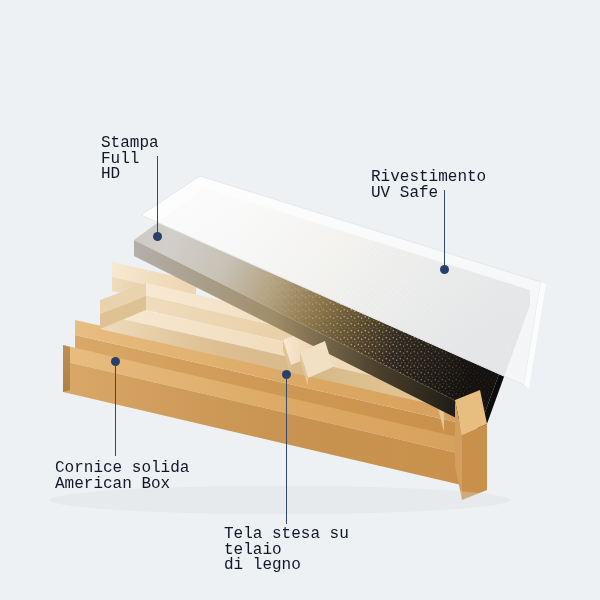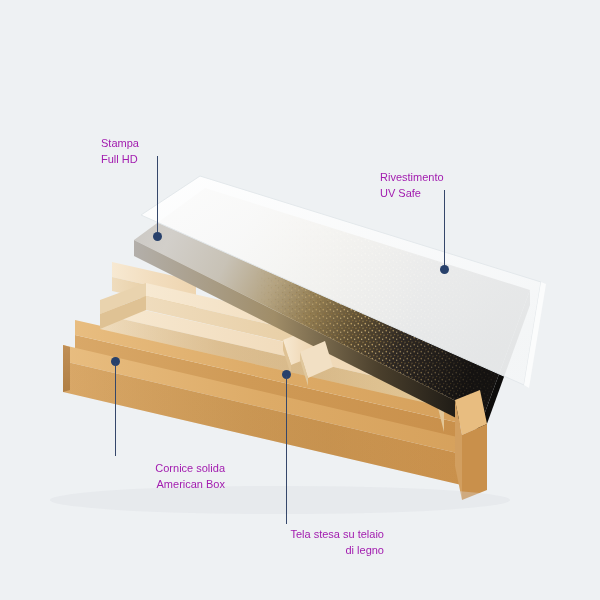--- a/index.html
+++ b/index.html
@@ -46,47 +46,47 @@
     width: 600px;
     height: 600px;
   }
 
   
   .callout {
     position: absolute;
   }
   .callout-text {
     position: absolute;
-    color: #a21caf;
-    font-size: 11px;
+    color: #0f172a;
+    font-size: 16px;
     line-height: 15.5px;
     white-space: pre-line;
-    font-family: Liberation Sans, sans-serif;
-  }
-  .callout-text.center { text-align: right; }
+    font-family: Liberation Mono, monospace;
+  }
+  .callout-text.center { text-align: left; }
   .callout-line {
     position: absolute;
     width: 1.6px;
     background: #35476a;
   }
   .callout-dot {
     position: absolute;
     width: 9px;
     height: 9px;
     border-radius: 50%;
     background: #27406b;
   }
 
   
   #co-stampa-text   { left: 101px; top: 136px; }
   #co-stampa-line   { left: 156.5px; top: 156px; height: 80px; }
   #co-stampa-dot    { left: 152.5px; top: 232px; }
 
   
-  #co-uv-text   { left: 380px; top: 170px; }
+  #co-uv-text   { left: 371px; top: 170px; }
   #co-uv-line   { left: 443.5px; top: 190px; height: 78px; }
   #co-uv-dot    { left: 439.5px; top: 265px; }
 
   
   #co-cornice-dot   { left: 110.5px; top: 357px; }
   #co-cornice-line  { left: 114.5px; top: 363px; height: 93px; }
   #co-cornice-text  { left: 55px; top: 461px; width: 170px; }
 
   
   #co-tela-dot   { left: 281.5px; top: 370px; }

